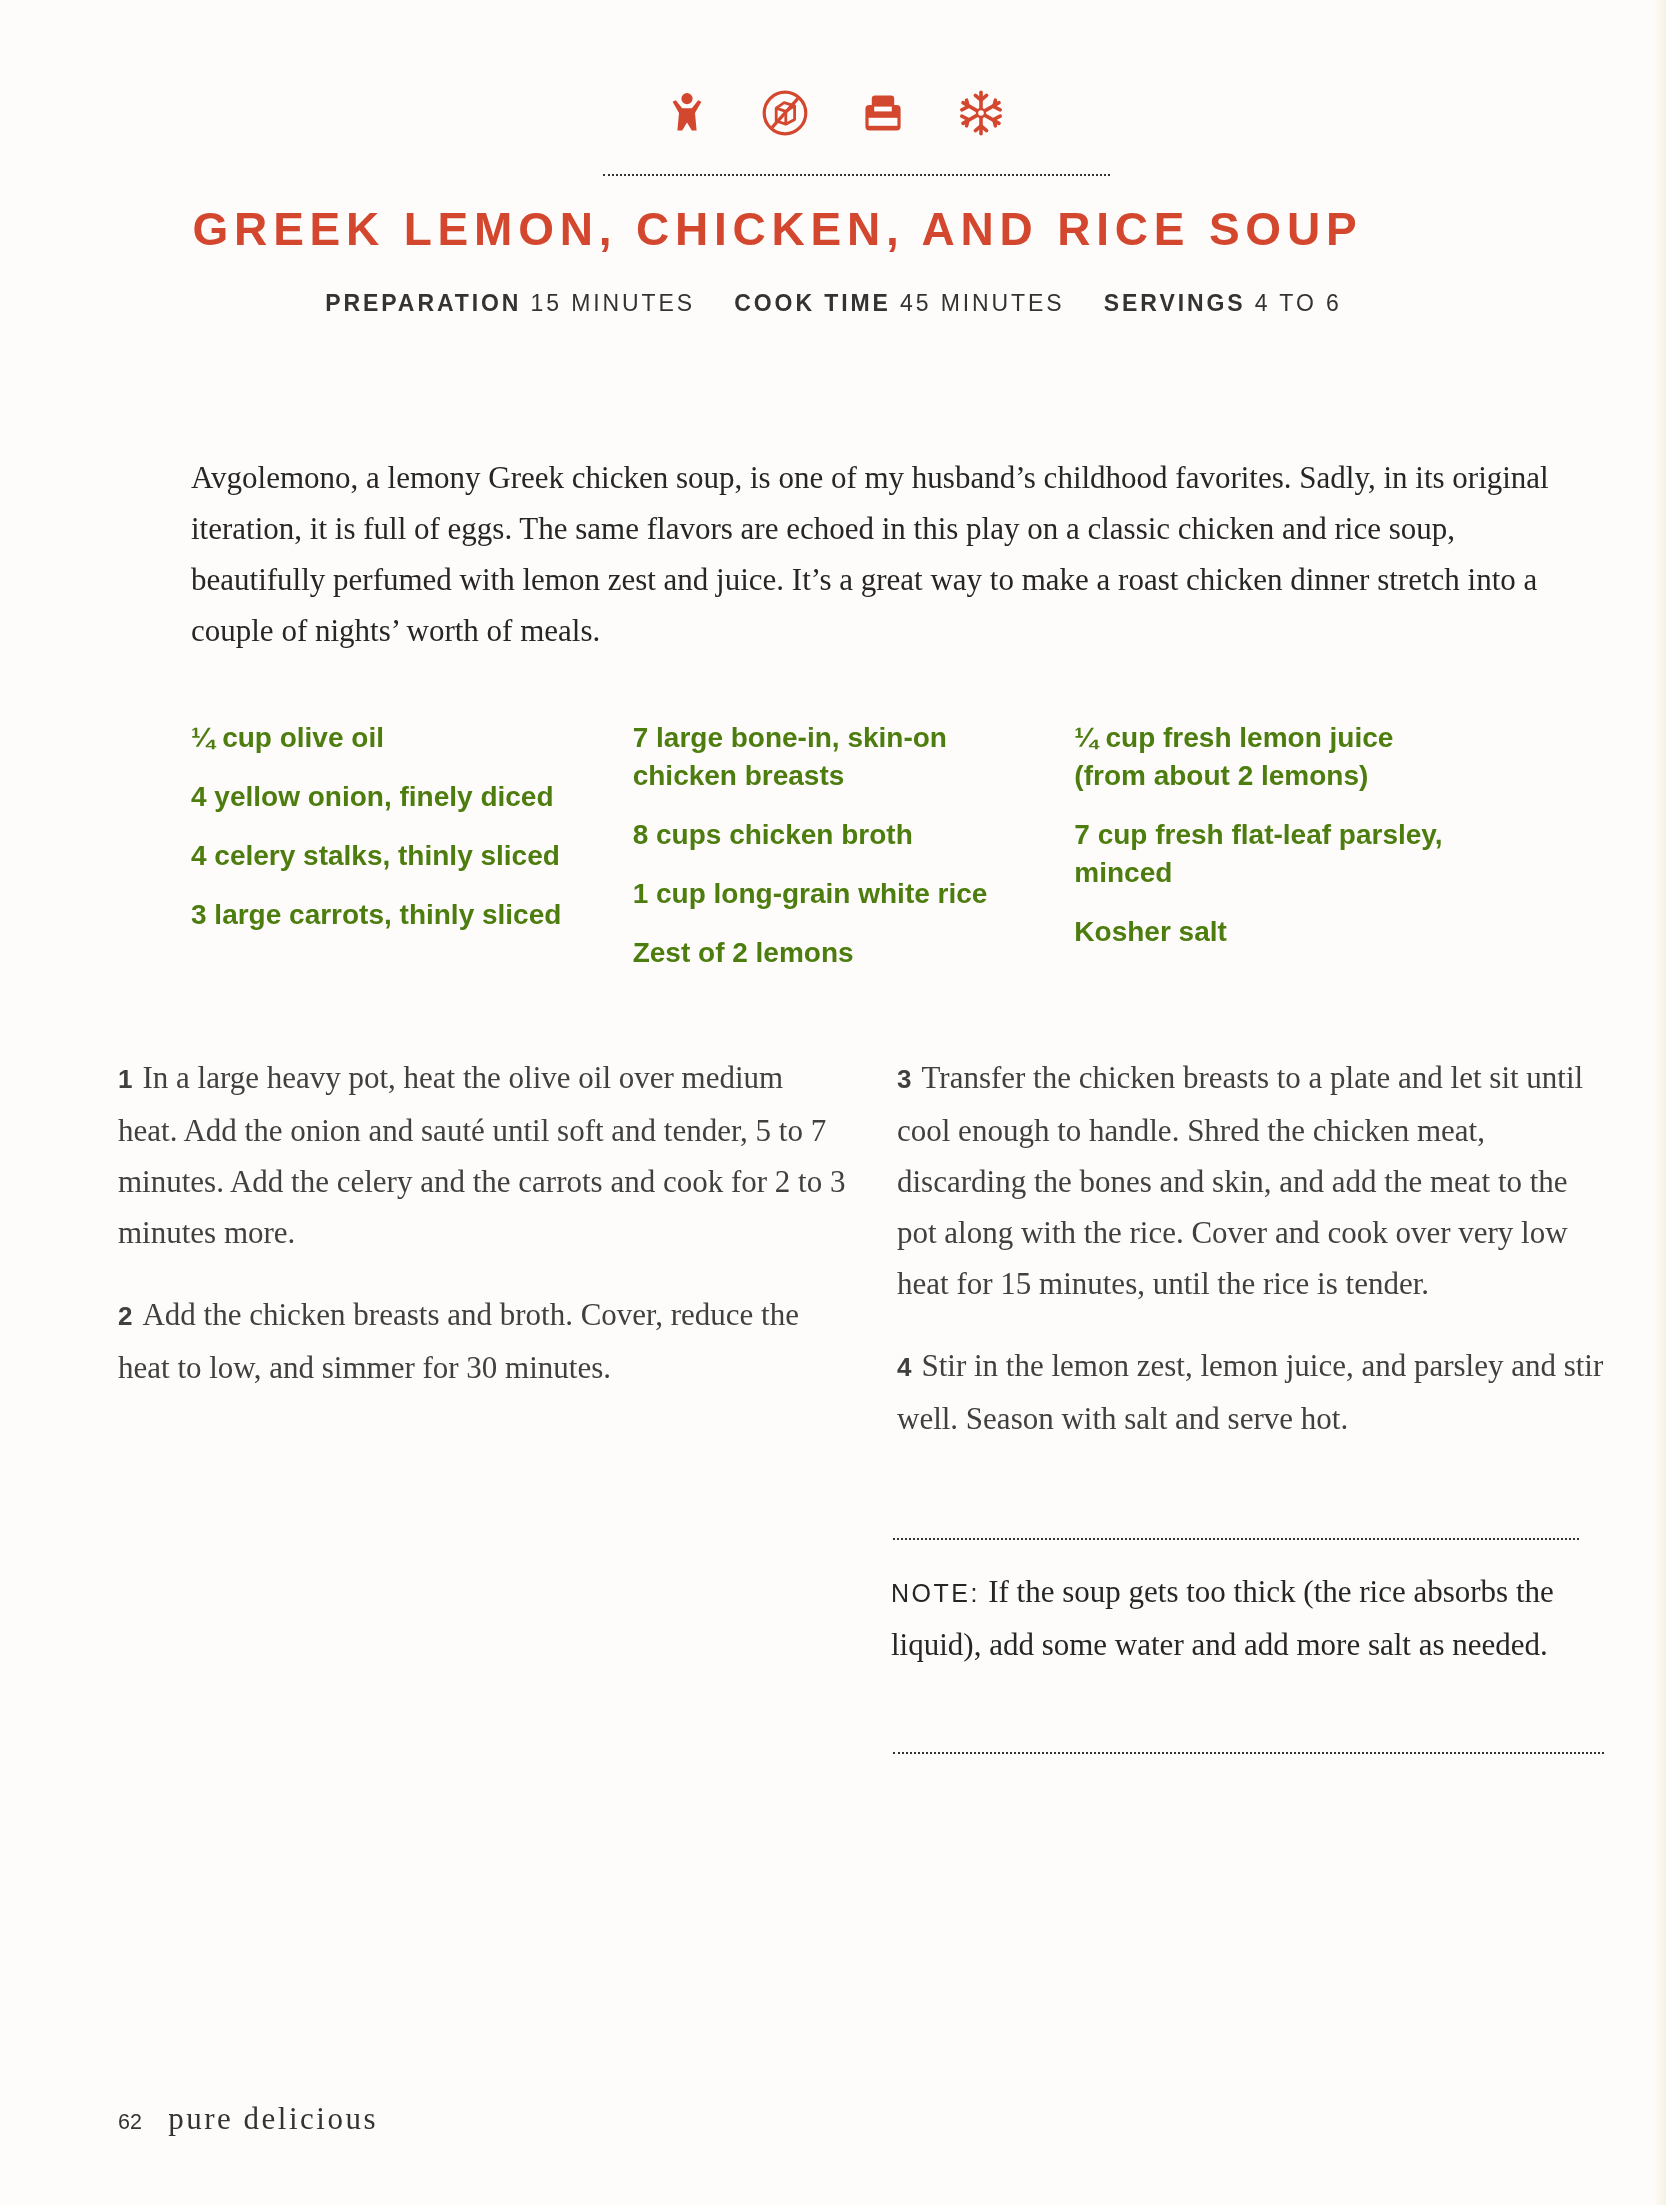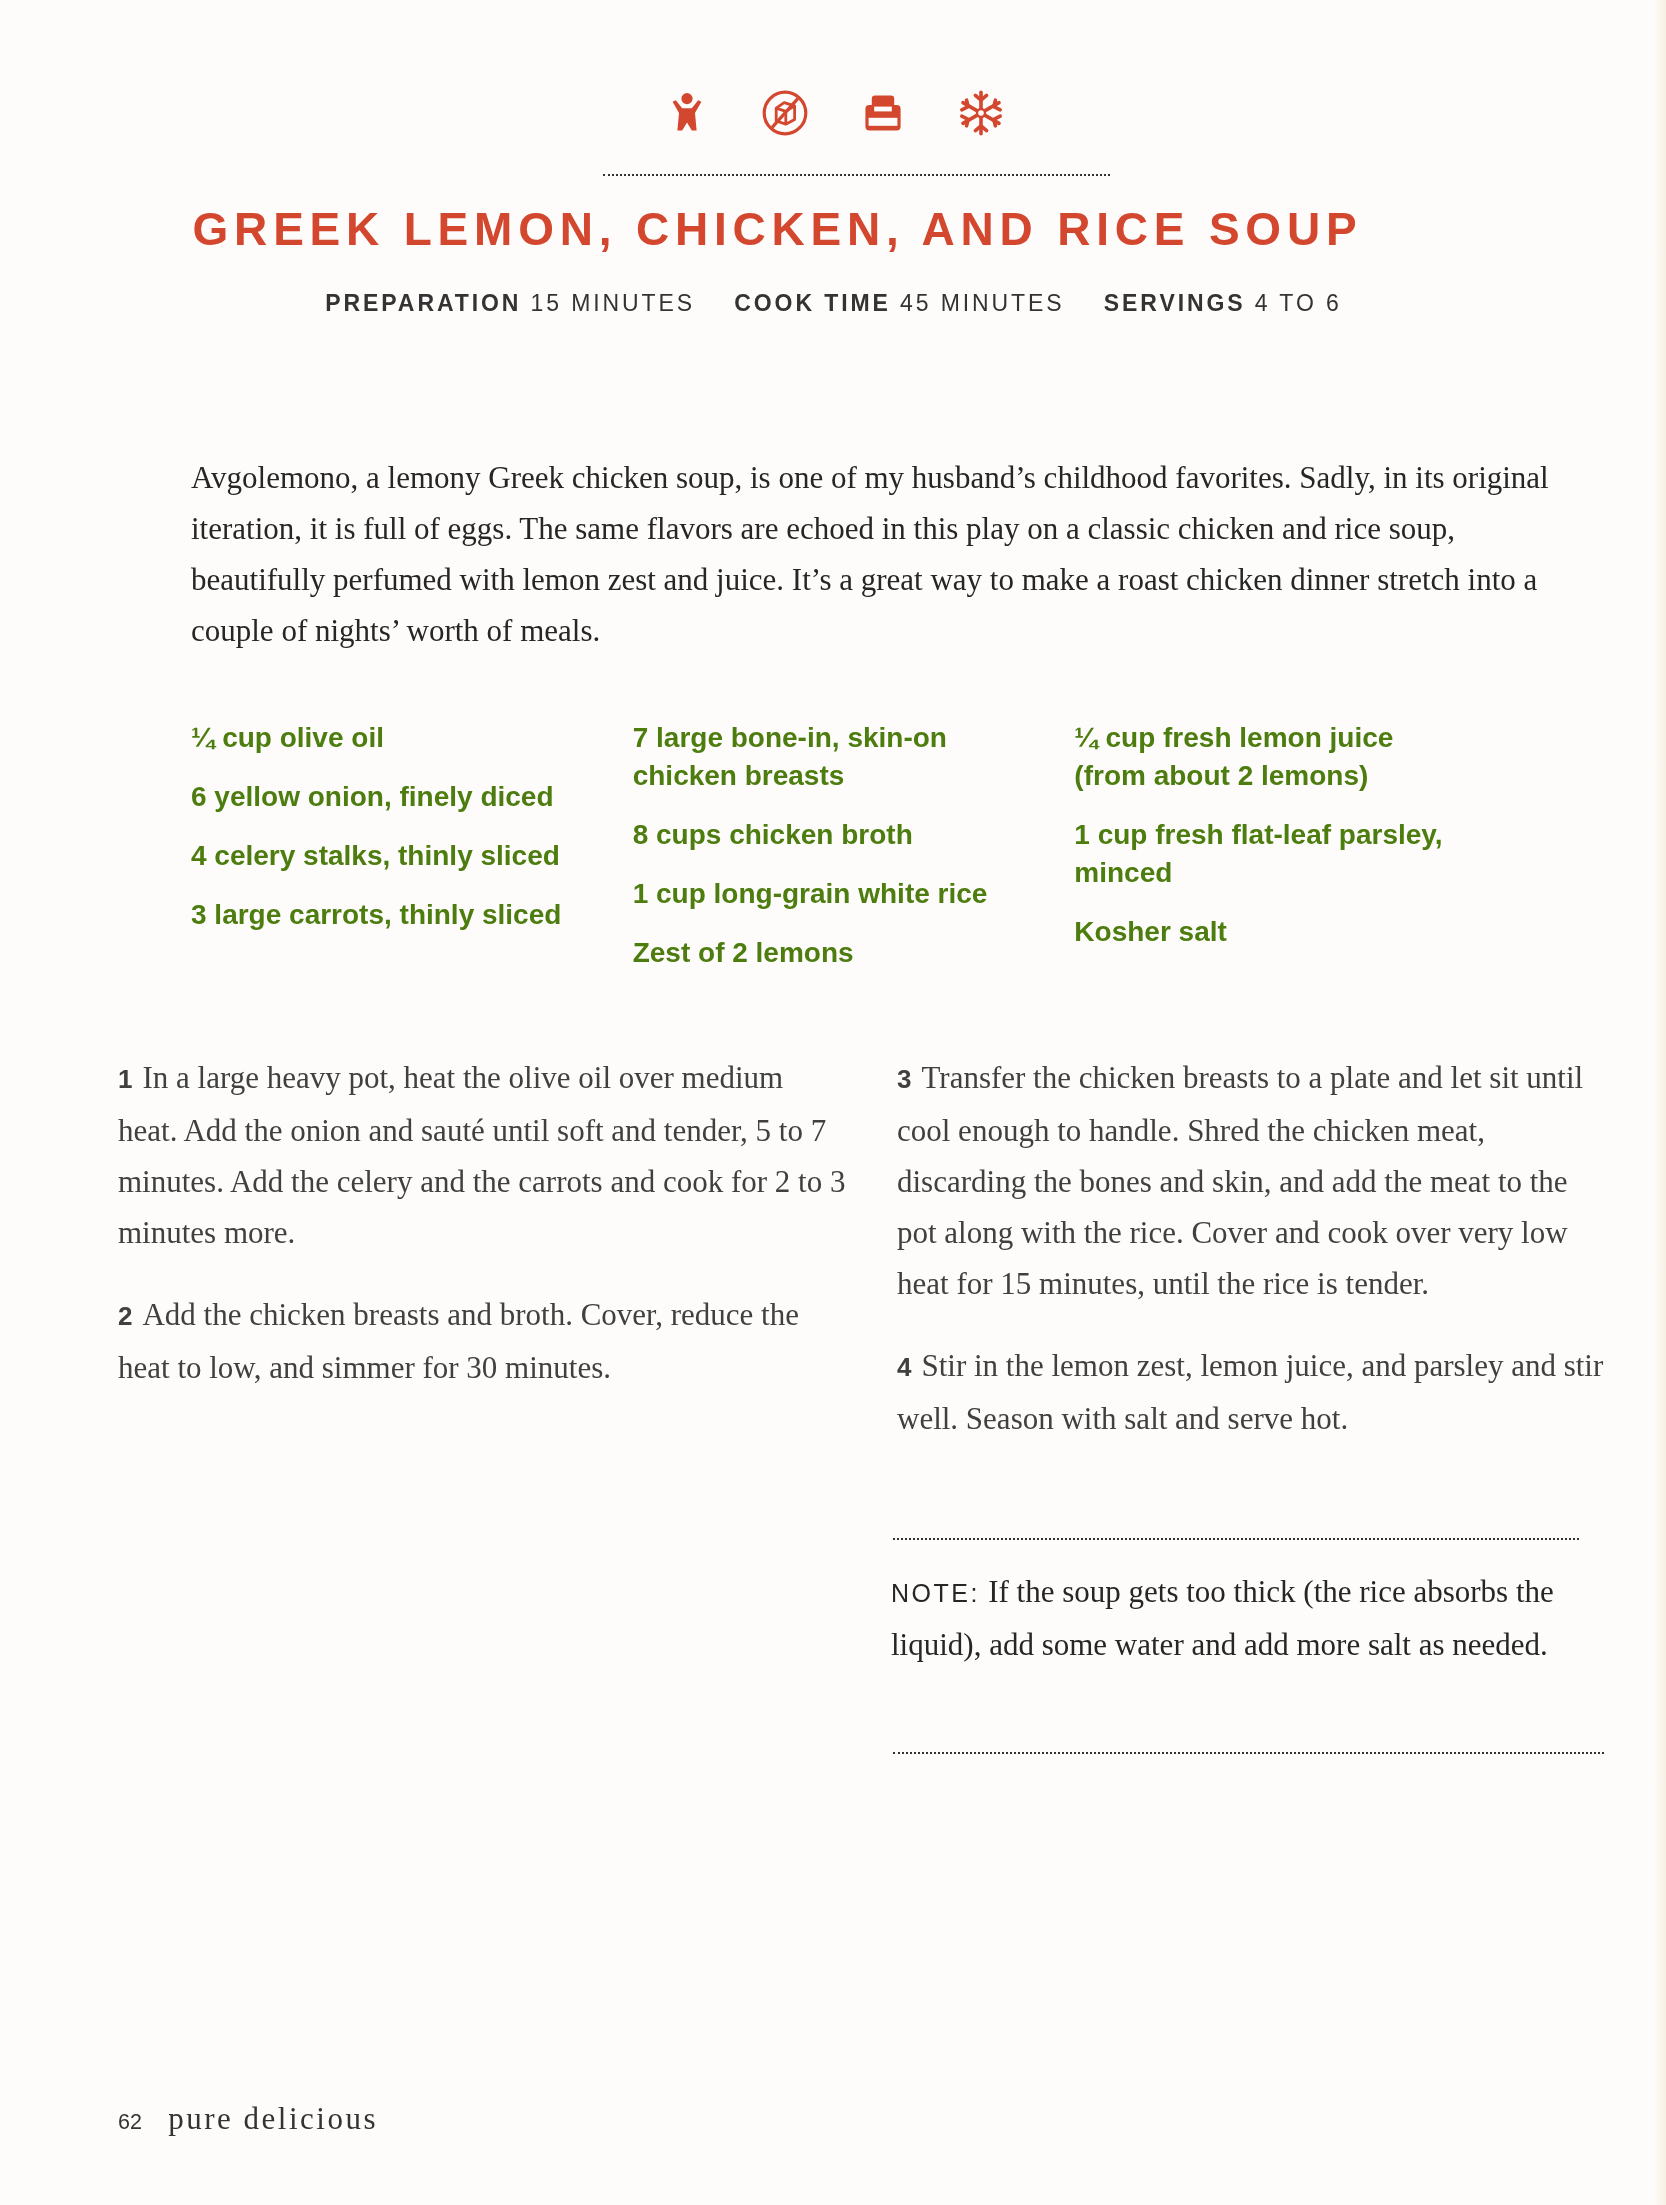--- a/index.html
+++ b/index.html
@@ -116,33 +116,33 @@
   <span class="item"><span class="lbl">PREPARATION</span> <span>15 MINUTES</span></span>
   <span class="item"><span class="lbl">COOK TIME</span> <span>45 MINUTES</span></span>
   <span class="item"><span class="lbl">SERVINGS</span> <span>4 TO 6</span></span>
 </div>
 
 <p class="intro">Avgolemono, a lemony Greek chicken soup, is one of my husband’s childhood favorites. Sadly, in its original iteration, it is full of eggs. The same flavors are echoed in this play on a classic chicken and rice soup, beautifully perfumed with lemon zest and juice. It’s a great way to make a roast chicken dinner stretch into a couple of nights’ worth of meals.</p>
 
 <div class="ingredients">
   <div class="ing-col">
     <div class="ing">¼ cup olive oil</div>
-    <div class="ing">6 yellow onion, finely diced</div>
+    <div class="ing">4 yellow onion, finely diced</div>
     <div class="ing">4 celery stalks, thinly sliced</div>
     <div class="ing">3 large carrots, thinly sliced</div>
   </div>
   <div class="ing-col">
     <div class="ing">7 large bone-in, skin-on chicken breasts</div>
     <div class="ing">8 cups chicken broth</div>
     <div class="ing">1 cup long-grain white rice</div>
     <div class="ing">Zest of 2 lemons</div>
   </div>
   <div class="ing-col">
     <div class="ing">¼ cup fresh lemon juice (from about 2 lemons)</div>
-    <div class="ing">1 cup fresh flat-leaf parsley, minced</div>
+    <div class="ing">7 cup fresh flat-leaf parsley, minced</div>
     <div class="ing">Kosher salt</div>
   </div>
 </div>
 
 <div class="steps">
   <div class="step-col">
     <p class="step"><span class="num">1</span><span>In a large heavy pot, heat the olive oil over medium heat. Add the onion and sauté until soft and tender, 5 to 7 minutes. Add the celery and the carrots and cook for 2 to 3 minutes more.</span></p>
     <p class="step"><span class="num">2</span><span>Add the chicken breasts and broth. Cover, reduce the heat to low, and simmer for 30 minutes.</span></p>
   </div>
   <div class="step-col right">

